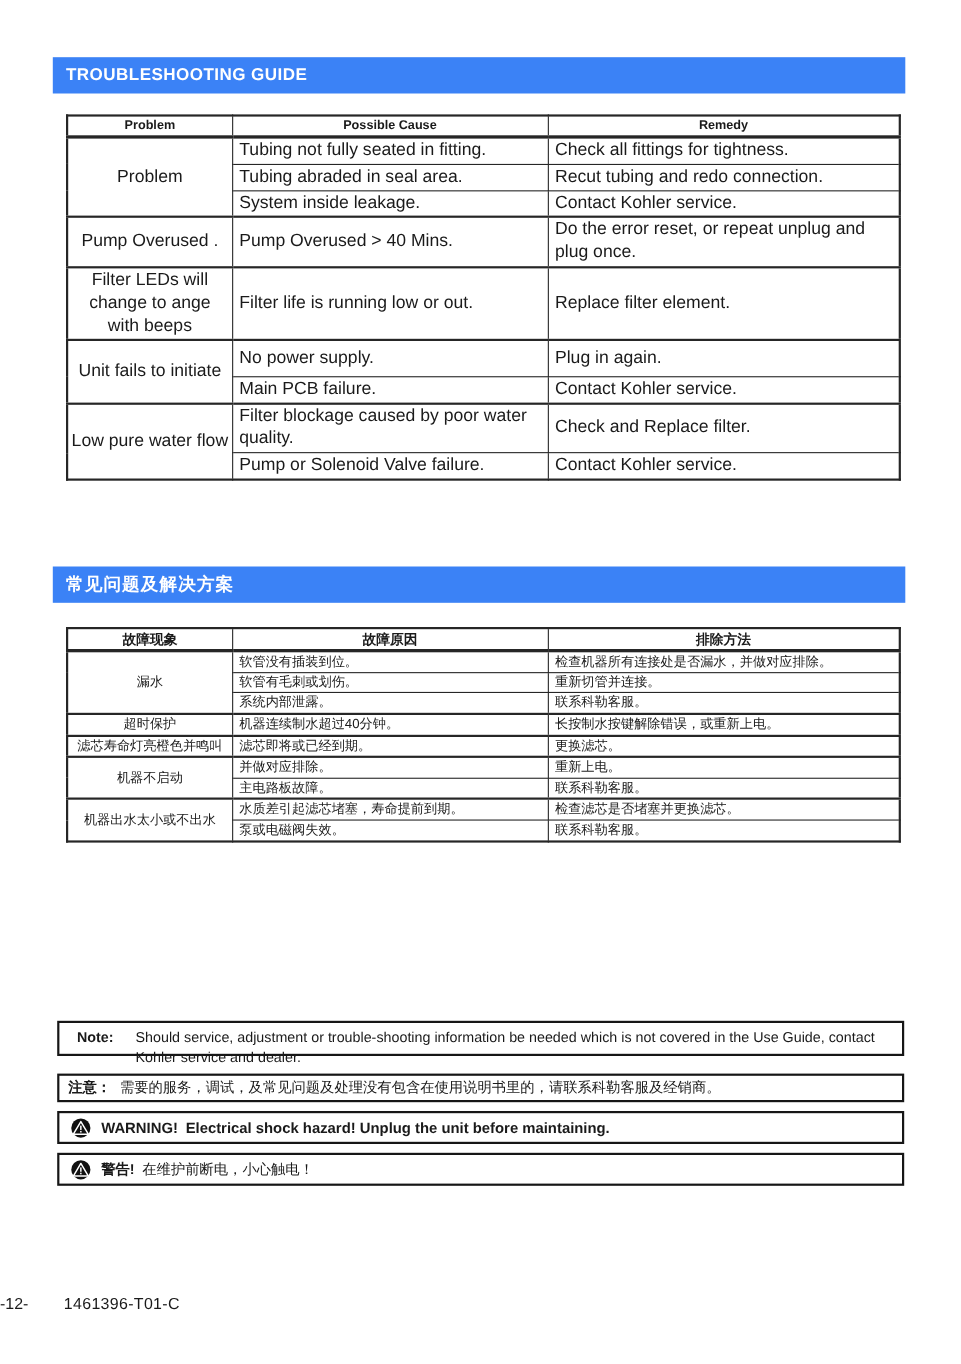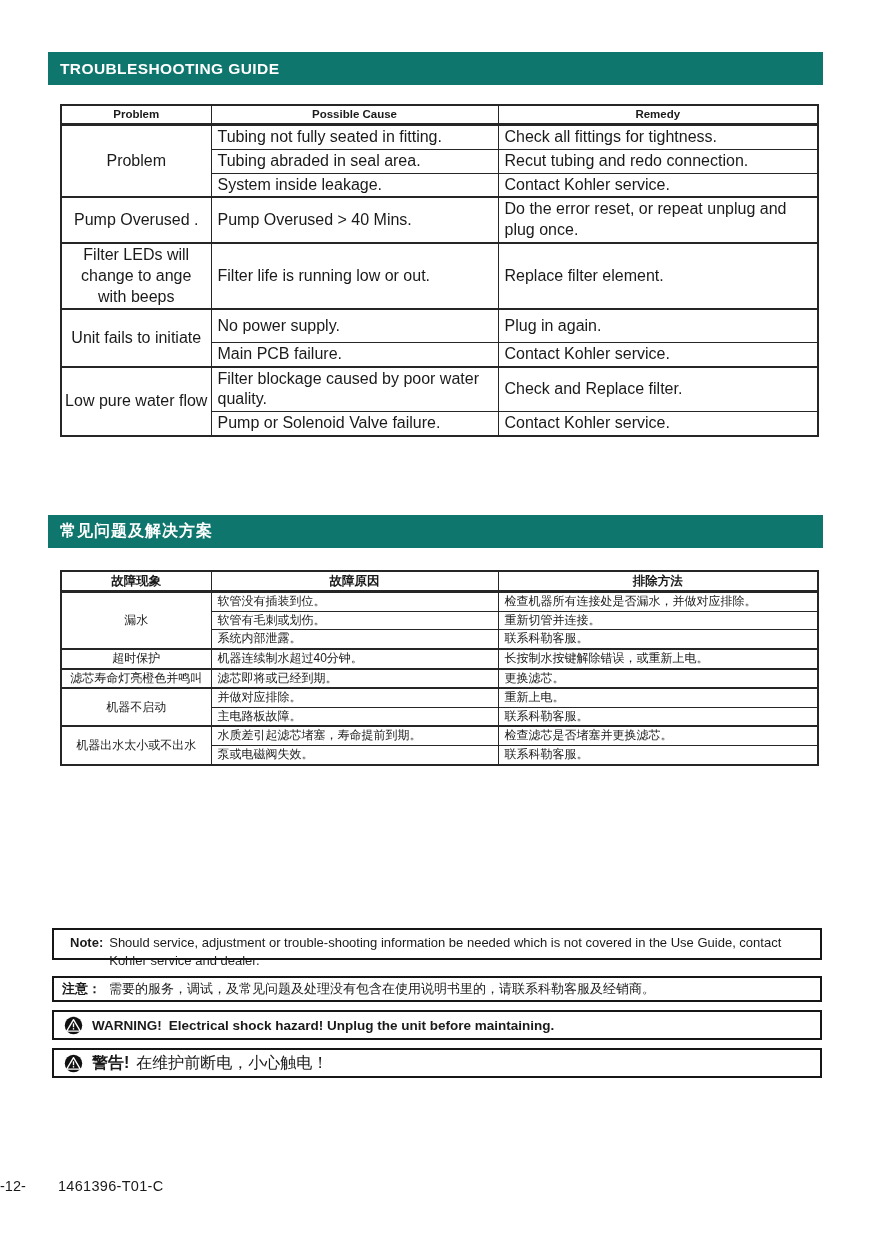--- a/index.html
+++ b/index.html
@@ -3,21 +3,21 @@
 <meta charset="utf-8">
 <style>
   html,body { margin:0; padding:0; }
   body {
     width:874px; height:1240px; background:#ffffff; position:relative;
     font-family:"Liberation Sans", sans-serif; color:#1a1a1a;
     -webkit-font-smoothing:antialiased;
   }
   .section-bar {
     position:absolute; left:48px; width:775px; height:33px;
-    background:#0f766e; color:#ffffff; font-weight:bold;
+    background:#3b82f6; color:#ffffff; font-weight:bold;
     display:flex; align-items:center; padding-left:12px; box-sizing:border-box;
   }
   #bar-en { top:52px; font-size:15.5px; letter-spacing:0.4px; }
   #bar-cn { top:515px; font-size:16px; letter-spacing:1px; }
 
   .tbl { position:absolute; left:60px; width:757px; border-collapse:collapse; table-layout:fixed; }
   #tbl-en { top:104px; }
   #tbl-cn { top:570px; }
   .tbl, .tbl td, .tbl th { border:1px solid #262626; }
   .tbl { border:2px solid #262626; }
@@ -31,25 +31,25 @@
   .tbl td.problem { text-align:center; padding:1px 3px; }
   .tbl tr.gs td { border-top:2px solid #262626; }
 
   .box {
     position:absolute; left:52px; width:770px; border:2px solid #161616;
     box-sizing:border-box; display:flex; align-items:center;
     padding:0 8px; font-size:13px;
   }
   #note-en { top:928px; height:32px; align-items:flex-start; padding-top:4px;padding-left:16px; }
   #note-en .box-label { font-weight:bold; flex:0 0 auto; margin-right:6px; line-height:1.35; }
-  #note-en .box-body  { line-height:1.35; max-width:705px; }
+  #note-en .box-body  { line-height:1.35; max-width:705px;margin-left:14px; }
   #note-cn { top:976px; height:26px; }
   #note-cn .box-label { font-weight:bold; margin-right:8px; }
   #warn-en { top:1010px; height:30px; font-weight:bold; font-size:13.5px; }
-  #warn-cn { top:1048px; height:30px; font-size:16px; }
+  #warn-cn { top:1048px; height:30px; font-size:13px; }
   #warn-cn .box-label { font-weight:bold; }
   .warn-icon { flex:0 0 auto; width:19px; height:19px; margin:0 9px 0 2px; display:block; }
   .box .box-label2 { margin-left:7px; }
 
   .footer-code { position:absolute; left:58px; top:1178px; font-size:14.5px; letter-spacing:0.3px; }
   .footer-page { position:absolute; left:0; top:1178px; width:874px; text-align:left; font-size:14.5px; }
 </style>
 </head>
 <body>
 

